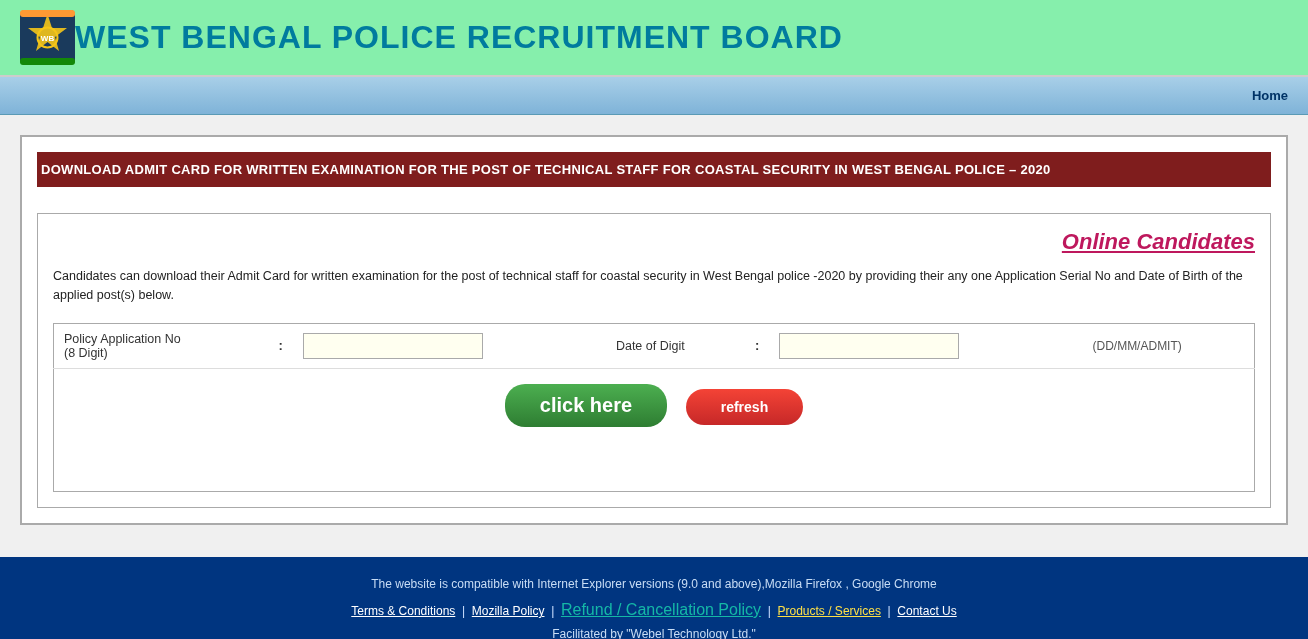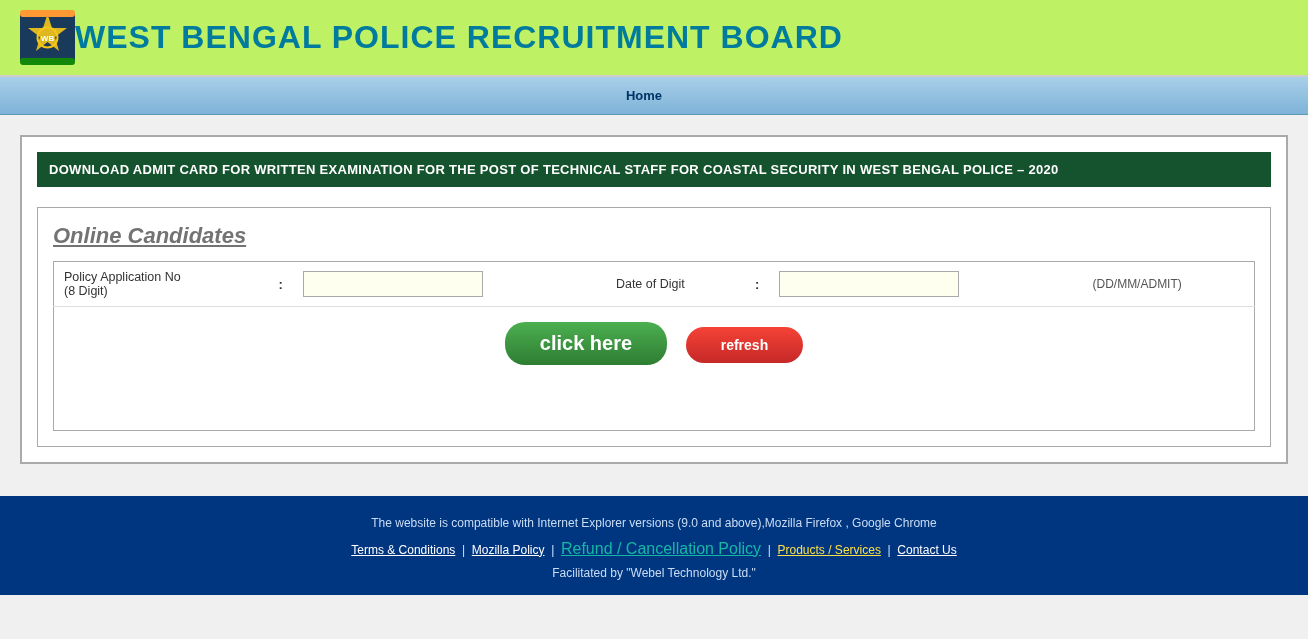--- a/index.html
+++ b/index.html
@@ -1,39 +1,39 @@
 <!DOCTYPE html>
 <html><head>
   <meta charset="utf-8">
   <style>
     * { margin: 0; padding: 0; box-sizing: border-box; }
     body { font-family: Arial, sans-serif; font-size: 13px; background: #f0f0f0; min-width: 1308px; }
 
     
     #header {
-      background: #bef264;
+      background: #86efac;
       border-bottom: 2px solid #ccc;
       padding: 10px 20px;
       display: flex;
       align-items: center;
     }
     #header-title {
       font-size: 32px;
       font-weight: bold;
       color: #007B9E;
       letter-spacing: 1px;
     }
 
     
     #navbar {
       background: linear-gradient(to bottom, #a8cfe8, #7fb3d8);
       height: 38px;
       display: flex;
       align-items: center;
-      justify-content: center;
+      justify-content: flex-end;
       padding-right: 20px;
       border-bottom: 1px solid #5a9ab5;
     }
     #nav-home {
       color: #003366;
       font-size: 13px;
       font-weight: bold;
       text-decoration: none;
       cursor: pointer;
     }
@@ -46,41 +46,41 @@
 
     
     #outer-box {
       background: #fff;
       border: 2px solid #aaa;
       padding: 15px;
     }
 
     
     #banner {
-      background: #14532d;
+      background: #7f1d1d;
       color: #fff;
       font-weight: bold;
       font-size: 13px;
-      padding: 10px 12px;
-      margin-bottom: 20px;
+      padding: 10px 4px;
+      margin-bottom: 26px;
       letter-spacing: 0.3px;
     }
 
     
     #inner-box {
       border: 1px solid #aaa;
       padding: 15px;
       background: #fff;
     }
 
     #section-title {
-      color: #737373;
+      color: #be185d;
       font-size: 22px;
       font-weight: bold;
-      text-align: left;
+      text-align: right;
       text-decoration: underline;
       margin-bottom: 12px;
       font-style: italic;
     }
 
     #description {
       font-size: 12.5px;
       color: #222;
       line-height: 1.5;
       margin-bottom: 18px;
@@ -219,20 +219,21 @@
 
 <div id="main">
   <div id="outer-box">
 
     <div id="banner">DOWNLOAD ADMIT CARD FOR WRITTEN EXAMINATION FOR THE POST OF TECHNICAL STAFF FOR COASTAL SECURITY IN WEST BENGAL POLICE – 2020</div>
 
     <div id="inner-box">
 
       <div id="section-title">Online Candidates</div>
 
+      <div id="description">Candidates can download their Admit Card for written examination for the post of technical staff for coastal security in West Bengal police -2020 by providing their any one Application Serial No and Date of Birth of the applied post(s) below.</div>
 
       <table id="form-table">
         <tbody>
             <tr class="form-row">
           <td class="field-label">
             <span>Policy Application No</span><br>
             <span>(8 Digit)</span>
           </td>
           <td class="field-separator">:</td>
           <td>

